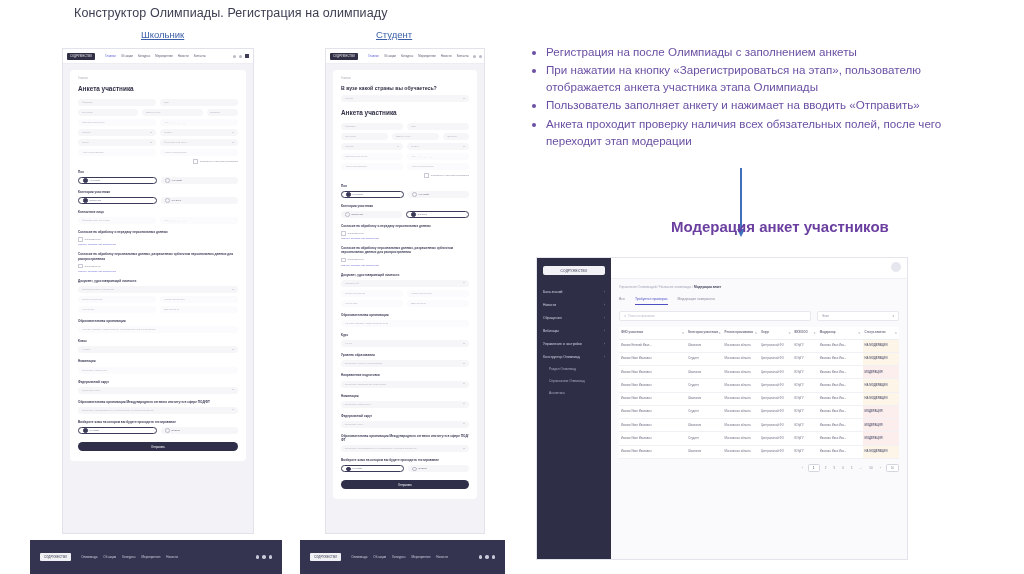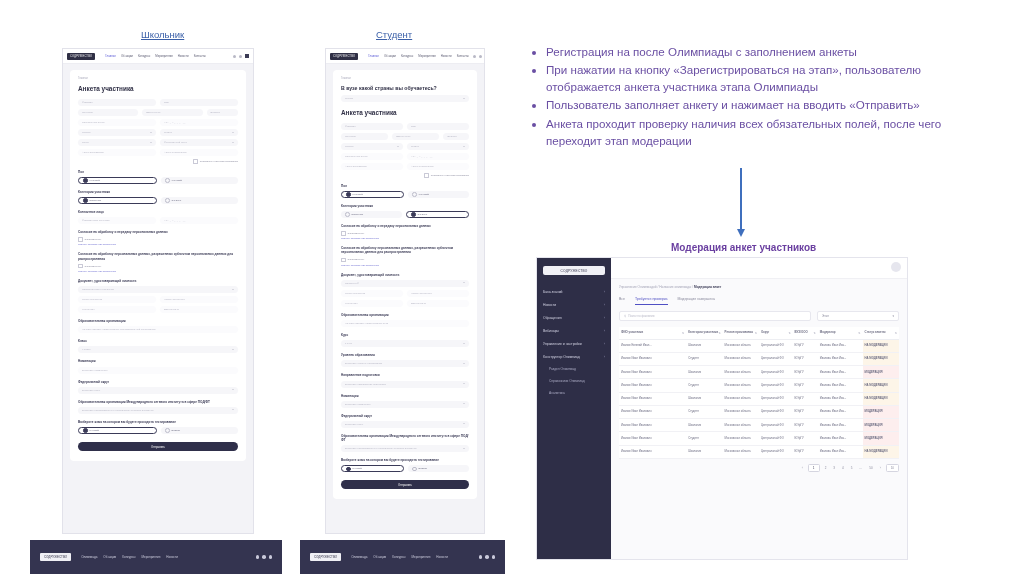--- a/index.html
+++ b/index.html
@@ -114,22 +114,22 @@
   .bullets ul{margin:0;padding-left:16px;list-style:disc;}
 
   
   .arrow{position:absolute;left:740px;top:168px;width:2px;height:62px;background:#3f6fbd;}
   .arrow:after{
     content:"";position:absolute;left:-3.5px;bottom:-7px;
     border-left:4.5px solid transparent;border-right:4.5px solid transparent;
     border-top:8px solid #3f6fbd;
   }
   .mod-label{
-    position:absolute;left:671px;top:242px;
-    font-size:10px;font-weight:700;color:#6a3fa0;white-space:nowrap;
+    position:absolute;left:671px;top:218px;
+    font-size:15px;font-weight:700;color:#6a3fa0;white-space:nowrap;
   }
 
   
   #admin{
     position:absolute;left:536px;top:257px;width:370px;height:301px;
     background:#f4f4f8;border:1px solid #e4e4ec;overflow:hidden;
     display:flex;
   }
   .adm-side{width:74px;background:#2e2e47;flex:none;padding-top:6px;}
   .adm-logo{
@@ -191,20 +191,21 @@
     border-radius:1.5px;padding:1px 2px;font-weight:400;color:#3a3a55;background:#fff;
   }
   .adm-pag span{padding:1px 2px;}
   .adm-pag .sz{border:.5px solid #d5d5e0;border-radius:1.5px;padding:1px 4px;background:#fff;}
 </style>
 </head>
 <body>
 
 <div class="slide">
 
+  <div class="slide-title">Конструктор Олимпиады. Регистрация на олимпиаду</div>
 
   <div class="col-caption" id="cap-left">Школьник</div>
   <div class="col-caption" id="cap-right">Студент</div>
 
   <div class="mock" id="mock-left">
     <div class="mock-topbar">
       <div class="mock-logo">СОДРУЖЕСТВО</div>
       <div class="mock-nav">
         <span class="active">Главная</span>
         <span>Об акции</span>

